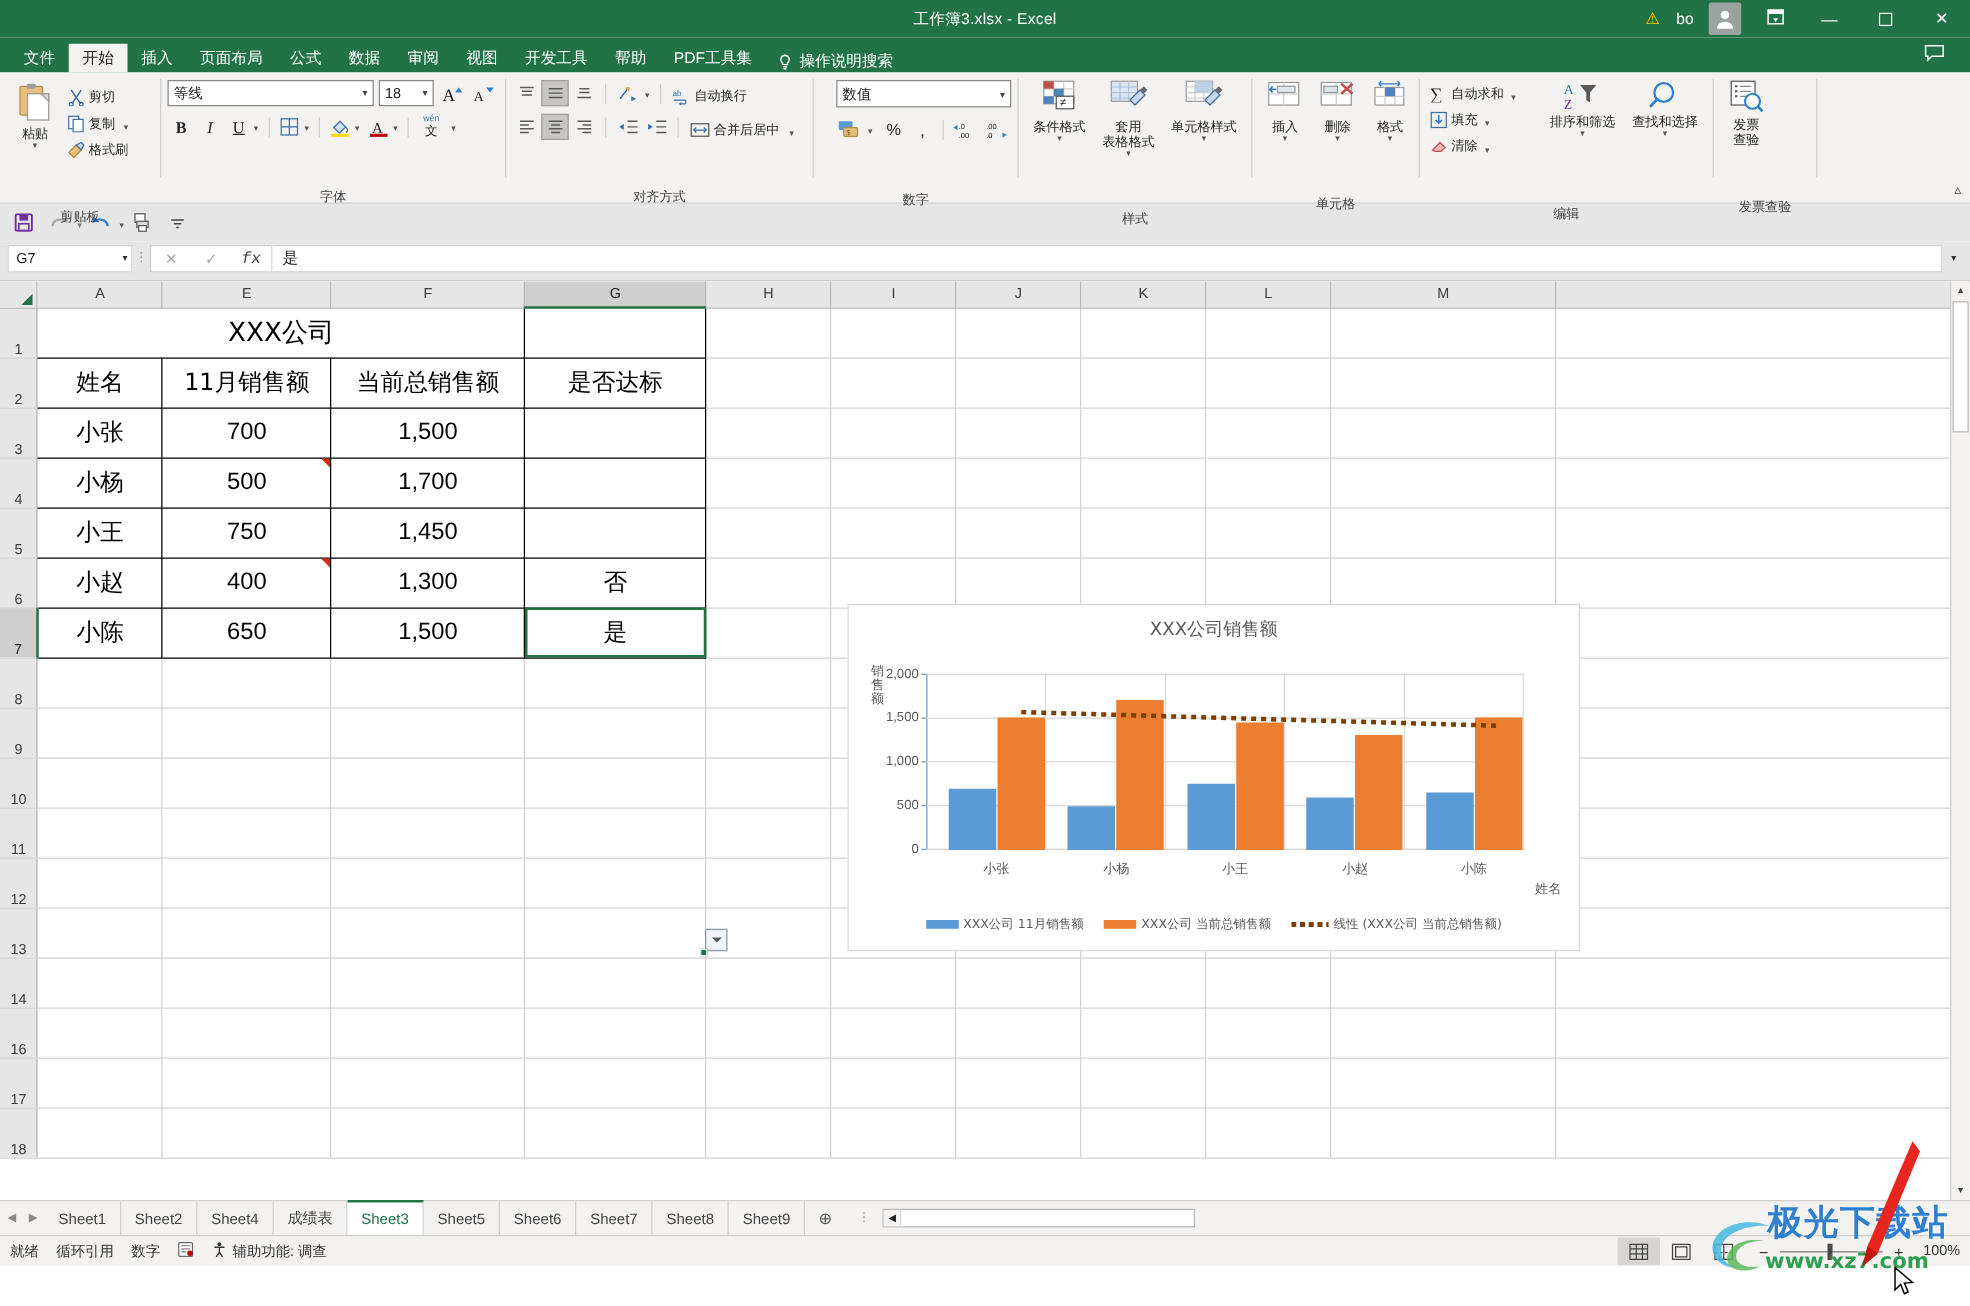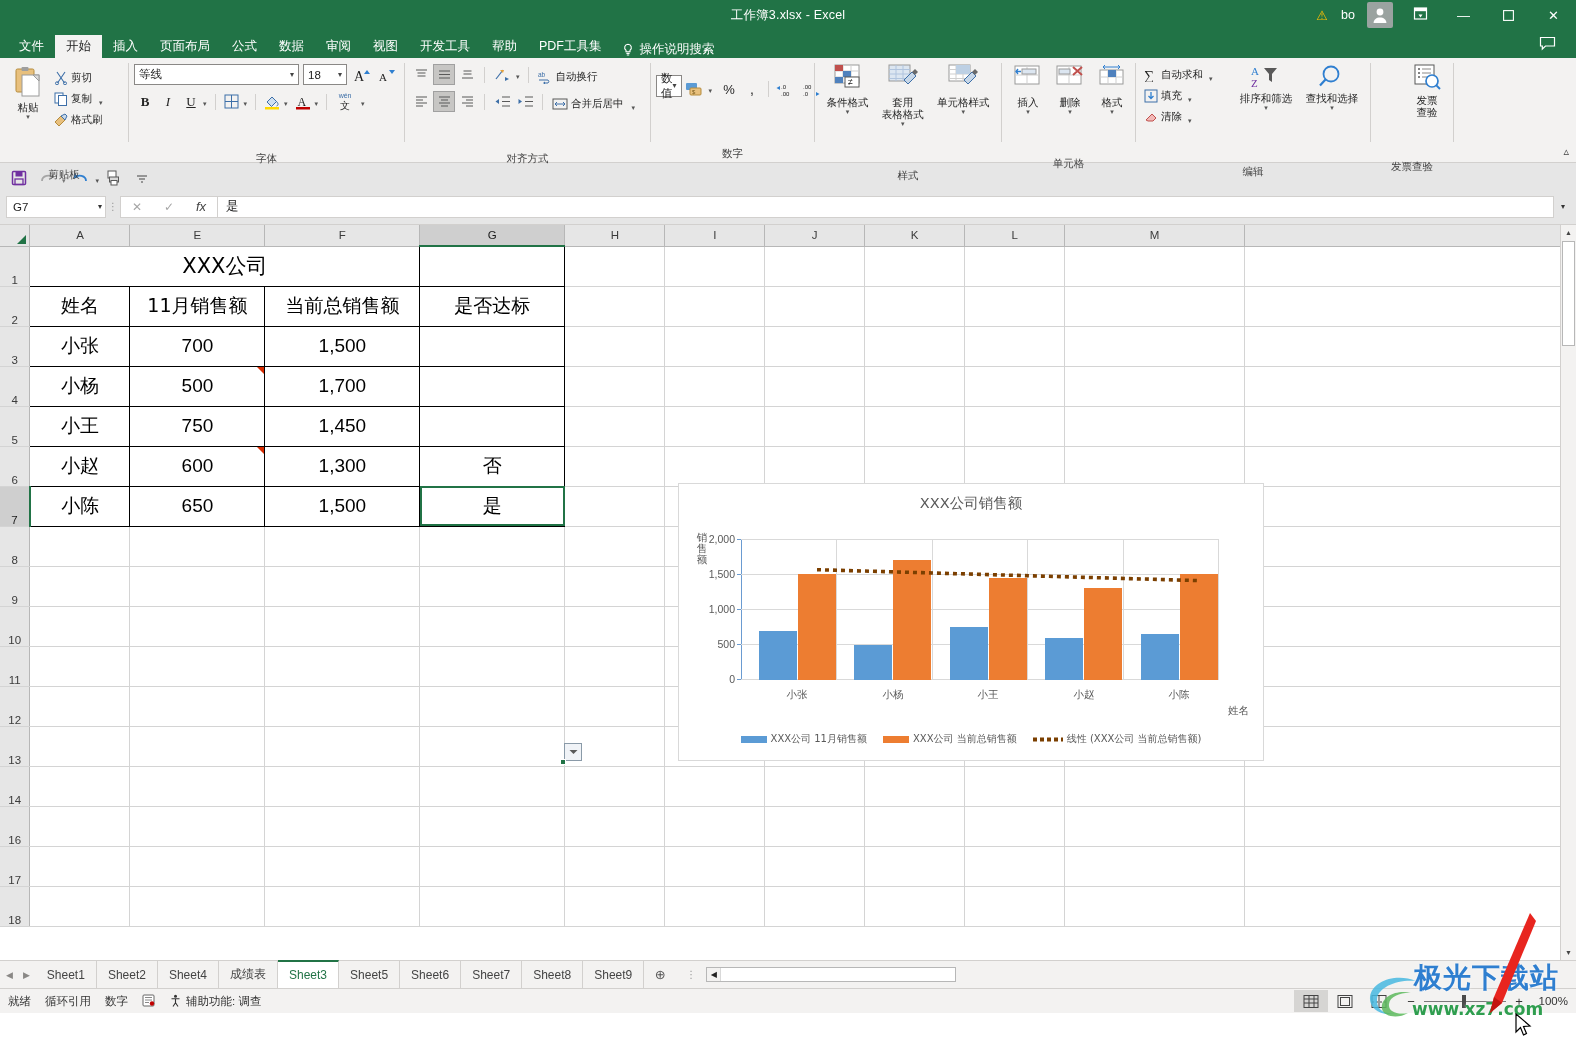--- a/index.html
+++ b/index.html
@@ -95,21 +95,21 @@
   }
   .namebox{
     width:100px;height:22px;background:#fff;border:1px solid #d2d0ce;font-size:11.5px;
     display:flex;align-items:center;padding:0 3px 0 6px;color:#1b1b1b;
   }
   .nb-caret{ margin-left:auto;font-size:8px;color:#333; }
   .fb-grip{ width:14px;text-align:center;color:#9a9a9a;font-size:10px;letter-spacing:0; }
   .fb-btns{ display:flex;align-items:center;gap:0;height:22px;border:1px solid #d2d0ce;background:#fff;}
   .fb-btns div{ width:32px;height:20px;display:flex;align-items:center;justify-content:center;
     font-size:12px;color:#a6a6a6; }
-  .fb-fx{ font-style:italic;font-family:Liberation Sans, sans-serif;color:#444 !important;font-size:13px !important;}
+  .fb-fx{ font-style:italic;font-family:Liberation Mono, monospace;color:#444 !important;font-size:13px !important;}
   .fb-input{
     flex:1;height:22px;background:#fff;border:1px solid #d2d0ce;border-left:none;
     display:flex;align-items:center;padding:0 4px 0 8px;font-size:12.5px;color:#1b1b1b;
   }
   .fb-expand{ width:18px;height:22px;display:flex;align-items:center;justify-content:center;
     font-size:8px;color:#333;background:#e6e6e6; }
 
   
   .gridwrap{ position:relative;height:735px;background:#fff;overflow:hidden; }
   table.grid{ border-collapse:collapse;table-layout:fixed; }
@@ -511,21 +511,21 @@
           <span>合并后居中</span>
           <span class="caretd" style="margin:0 0 0 5px">▾</span>
         </div>
       </div>
     </div>
     <div class="grp-label">对齐方式</div>
   </div>
   <div class="grp-sep"></div>
 
   <div class="grp" style="width:163px">
-    <div class="grp-body" style="flex-direction:row;padding-top:6px;align-items:center">
+    <div class="grp-body" style="flex-direction:column;padding-top:6px;align-items:flex-end">
       <div class="numfmt">
         <span>数值</span>
         <span class="combo-caret">▾</span>
       </div>
       <div style="display:flex;align-items:center;gap:1px;margin-top:7px">
         <div class="iconbtn" style="width:24px">
           <svg width="18" height="15" viewBox="0 0 18 15">
               <rect x="1" y="1" width="11" height="7" rx="1" fill="#5b9bd5"></rect>
               <rect x="5" y="6" width="11" height="7" rx="1" fill="#e8c07d" stroke="#b58b3c"></rect>
               <text x="7" y="12" font-size="6" fill="#7a5c1e" font-family="Liberation Sans, sans-serif">$</text>
@@ -678,21 +678,21 @@
         </svg>
         <div class="lbl">查找和选择</div>
         <div class="caretd">▾</div>
       </div>
     </div>
     <div class="grp-label">编辑</div>
   </div>
   <div class="grp-sep"></div>
 
   <div class="grp" style="width:82px">
-    <div class="grp-body" style="justify-content:flex-end;padding-top:4px">
+    <div class="grp-body" style="justify-content:flex-start;padding-top:4px">
       <div class="bigbtn">
         <svg width="30" height="28" viewBox="0 0 30 28">
           <rect x="3" y="1" width="19" height="19" fill="#fff" stroke="#595959"></rect>
           <path d="M6 5h2M6 9h2M6 13h2" stroke="#595959" stroke-width="1.6"></path>
           <path d="M10 5h9M10 9h9M10 13h6" stroke="#8a8886"></path>
           <circle cx="20" cy="17" r="6" fill="#fff" stroke="#2f7fd0" stroke-width="1.7"></circle>
           <path d="M24.4 21.4 L28 25" stroke="#2f7fd0" stroke-width="2"></path>
         </svg>
         <div class="lbl">
           <span>发票</span><br>
@@ -859,21 +859,21 @@
       <td class="cell"></td>
       <td class="cell"></td>
       <td class="cell"></td>
       <td class="cell"></td>
       <td class="cell"></td>
     </tr>
 
     <tr style="height:40px">
       <td class="rowhdr">6</td>
       <td class="dcell">小赵</td>
-      <td class="dcell num cmt">600</td>
+      <td class="dcell num cmt">400</td>
       <td class="dcell num">1,300</td>
       <td class="dcell">否</td>
       <td class="cell"></td>
       <td class="cell"></td>
       <td class="cell"></td>
       <td class="cell"></td>
       <td class="cell"></td>
       <td class="cell"></td>
       <td class="cell"></td>
     </tr>

